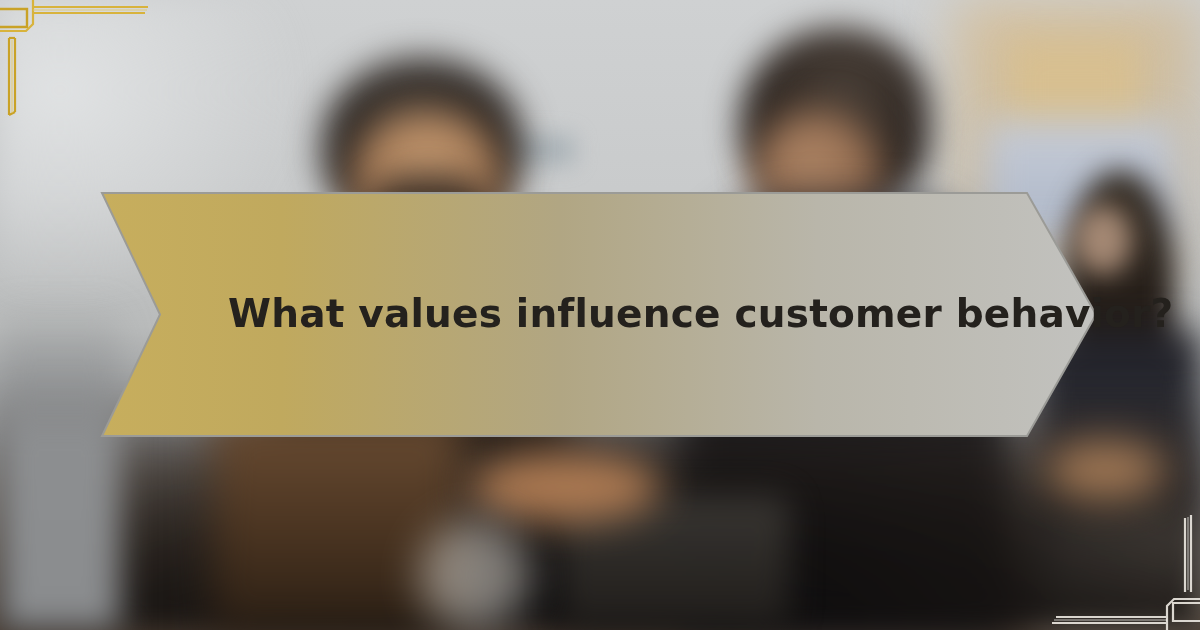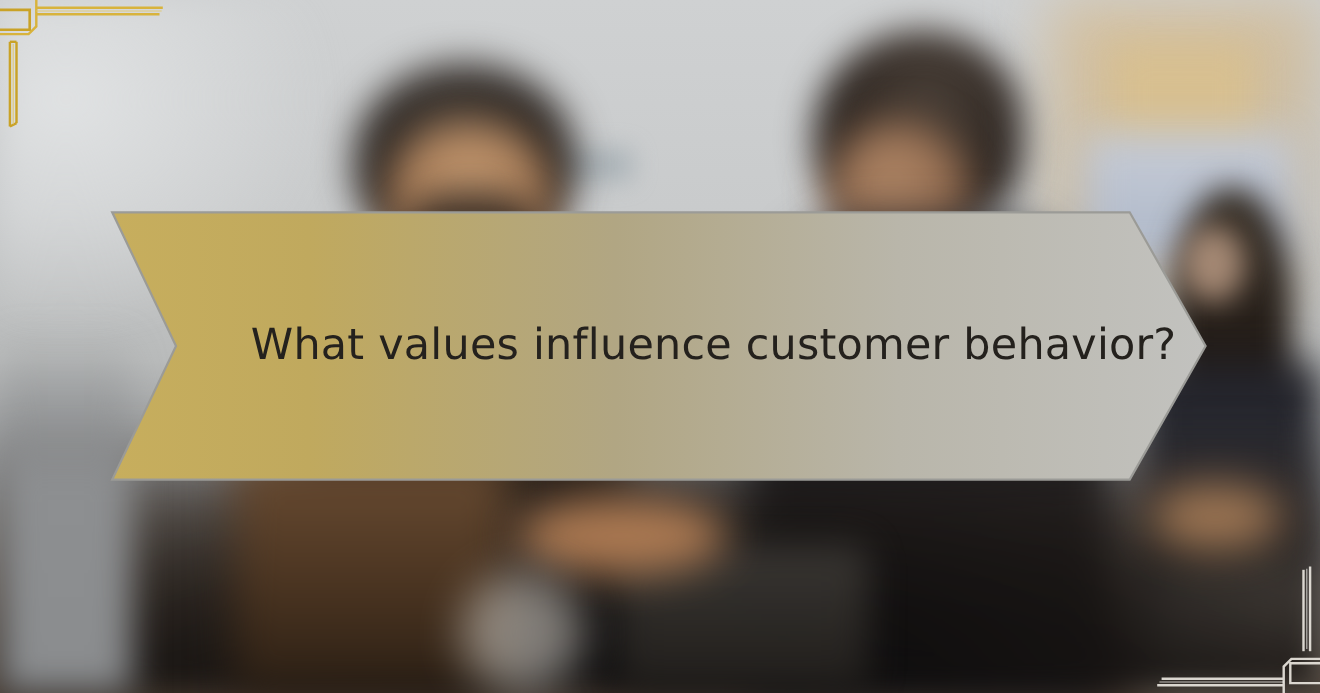--- a/index.html
+++ b/index.html
@@ -213,21 +213,21 @@
 
   .banner-label {
     position: absolute;
     left: 228px;
     top: 191px;
     width: 800px;
     height: 247px;
     display: flex;
     align-items: center;
     font-size: 39px;
-    font-weight: 400;
+    font-weight: 700;
     color: #24211d;
     letter-spacing: .2px;
     line-height: 1.2;
     white-space: nowrap;
     pointer-events: none;
   }
 </style>
 </head>
 <body>
 

